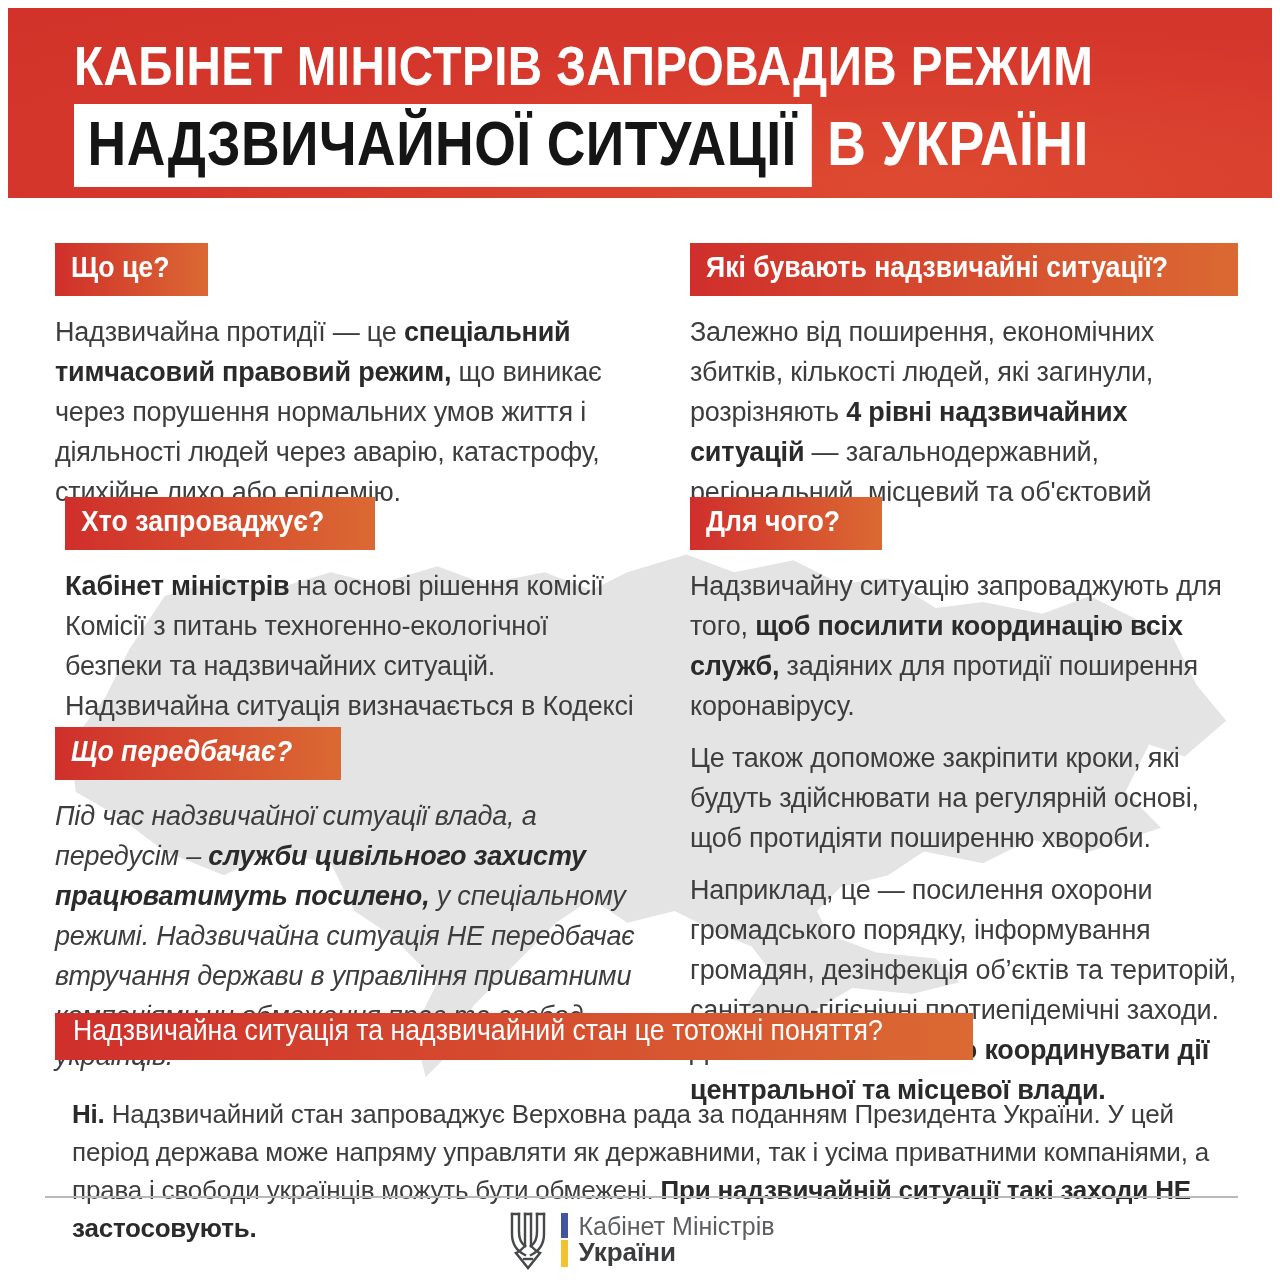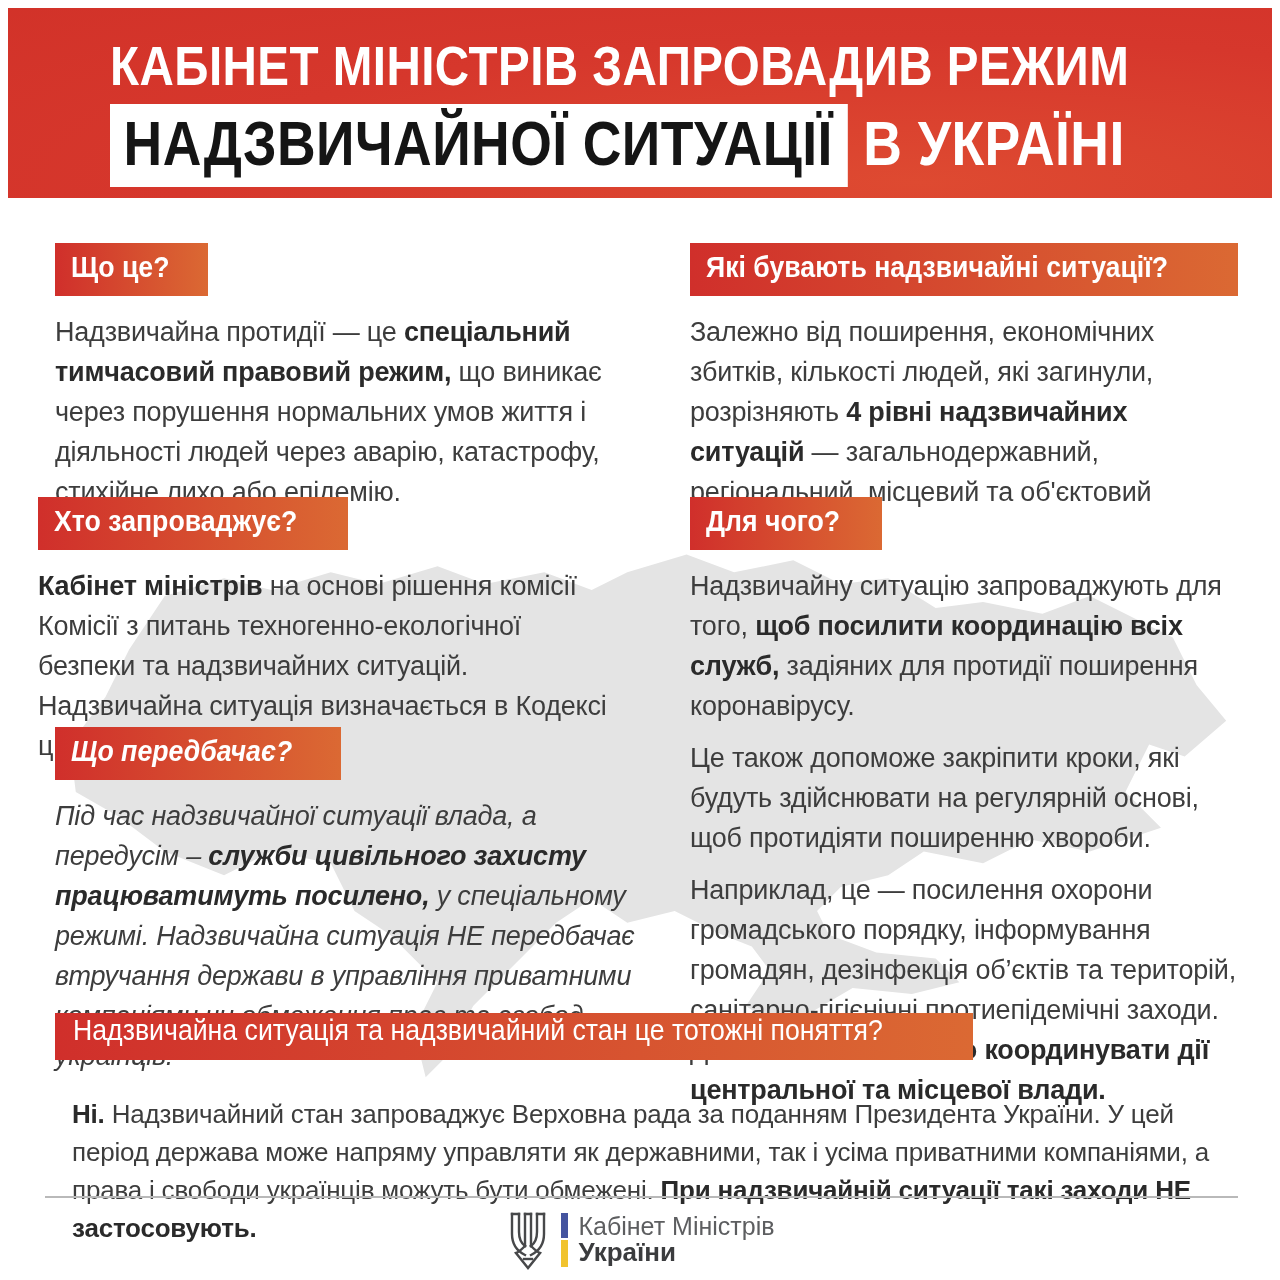--- a/index.html
+++ b/index.html
@@ -20,21 +20,21 @@
     font-family:"Liberation Sans", sans-serif;
   }
   .page{position:relative;width:1280px;height:1280px;overflow:hidden;background:#fff;}
 
   
   .banner{
     position:absolute;left:8px;top:8px;right:8px;height:190px;
     background:radial-gradient(130% 170% at 72% 92%, #de4a31 0%, var(--banner-red) 45%, #cf2f27 100%);
     color:#fff;
   }
-  .banner-inner{padding:30px 0 0 102px;}
+  .banner-inner{padding:30px 0 0 66px;}
   .b-line{white-space:nowrap;line-height:1;}
   .b1 .scalewrap{
     display:inline-block;transform:scaleX(.85);transform-origin:left center;
     font-weight:bold;font-size:56px;letter-spacing:.5px;
   }
   .b2{margin-top:10px;}
   .b2 .scalewrap{
     display:inline-block;transform:scaleX(.85);transform-origin:left center;
     font-weight:bold;font-size:63px;letter-spacing:.5px;
   }
@@ -43,21 +43,21 @@
     padding:8px 18px 12px 16px;
   }
   .after-box{margin-left:18px;}
 
   
   .map{position:absolute;left:58px;top:293px;width:1186px;height:808px;z-index:0;}
 
   
   .section{position:absolute;z-index:1;}
   .sec-l1{left:55px;top:243px;width:578px;}
-  .sec-l2{left:38px;top:497px;width:585px;}
+  .sec-l2{left:65px;top:497px;width:585px;}
   .sec-l3{left:55px;top:727px;width:590px;font-style:italic;}
   .sec-r1{left:690px;top:243px;width:552px;}
   .sec-r2{left:690px;top:497px;width:552px;}
   .badge{
     display:inline-block;
     background:linear-gradient(90deg,var(--badge-red) 0%,var(--badge-orange) 100%);
     color:#fff;font-weight:bold;font-size:29px;line-height:1;
     padding:10px 20px 14px 16px;margin-bottom:16px;
   }
   .badge .scalewrap{display:inline-block;transform:scaleX(.92);transform-origin:left center;white-space:nowrap;padding-right:10px;}

